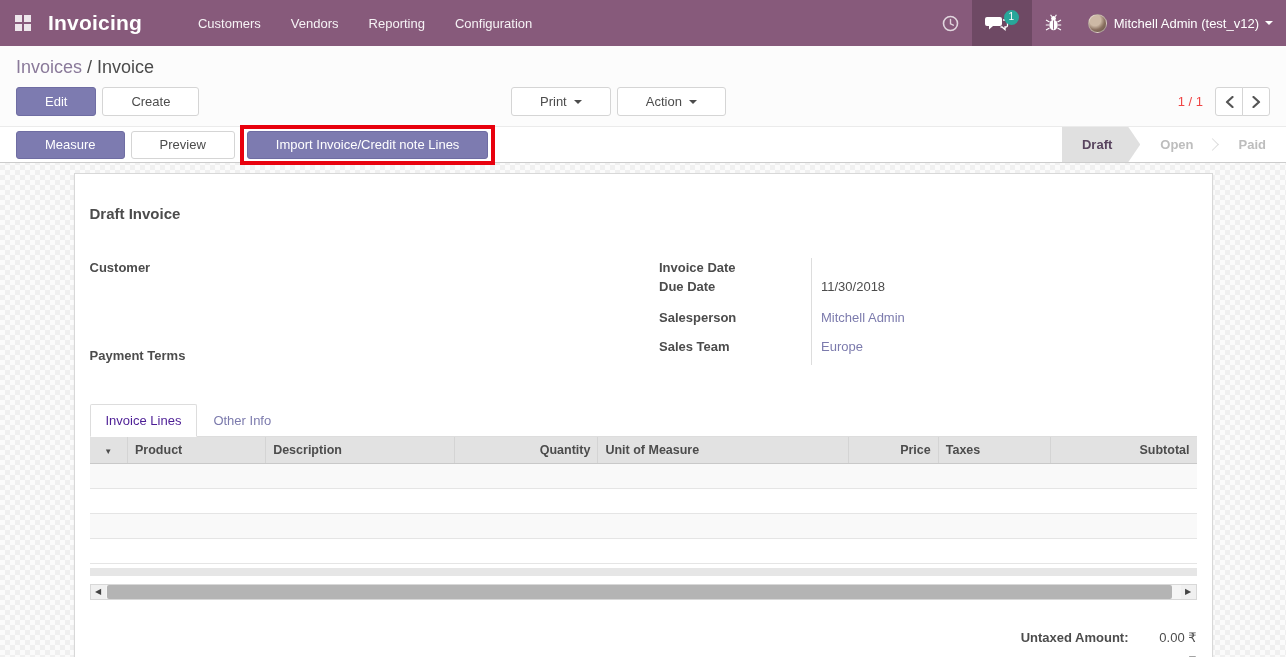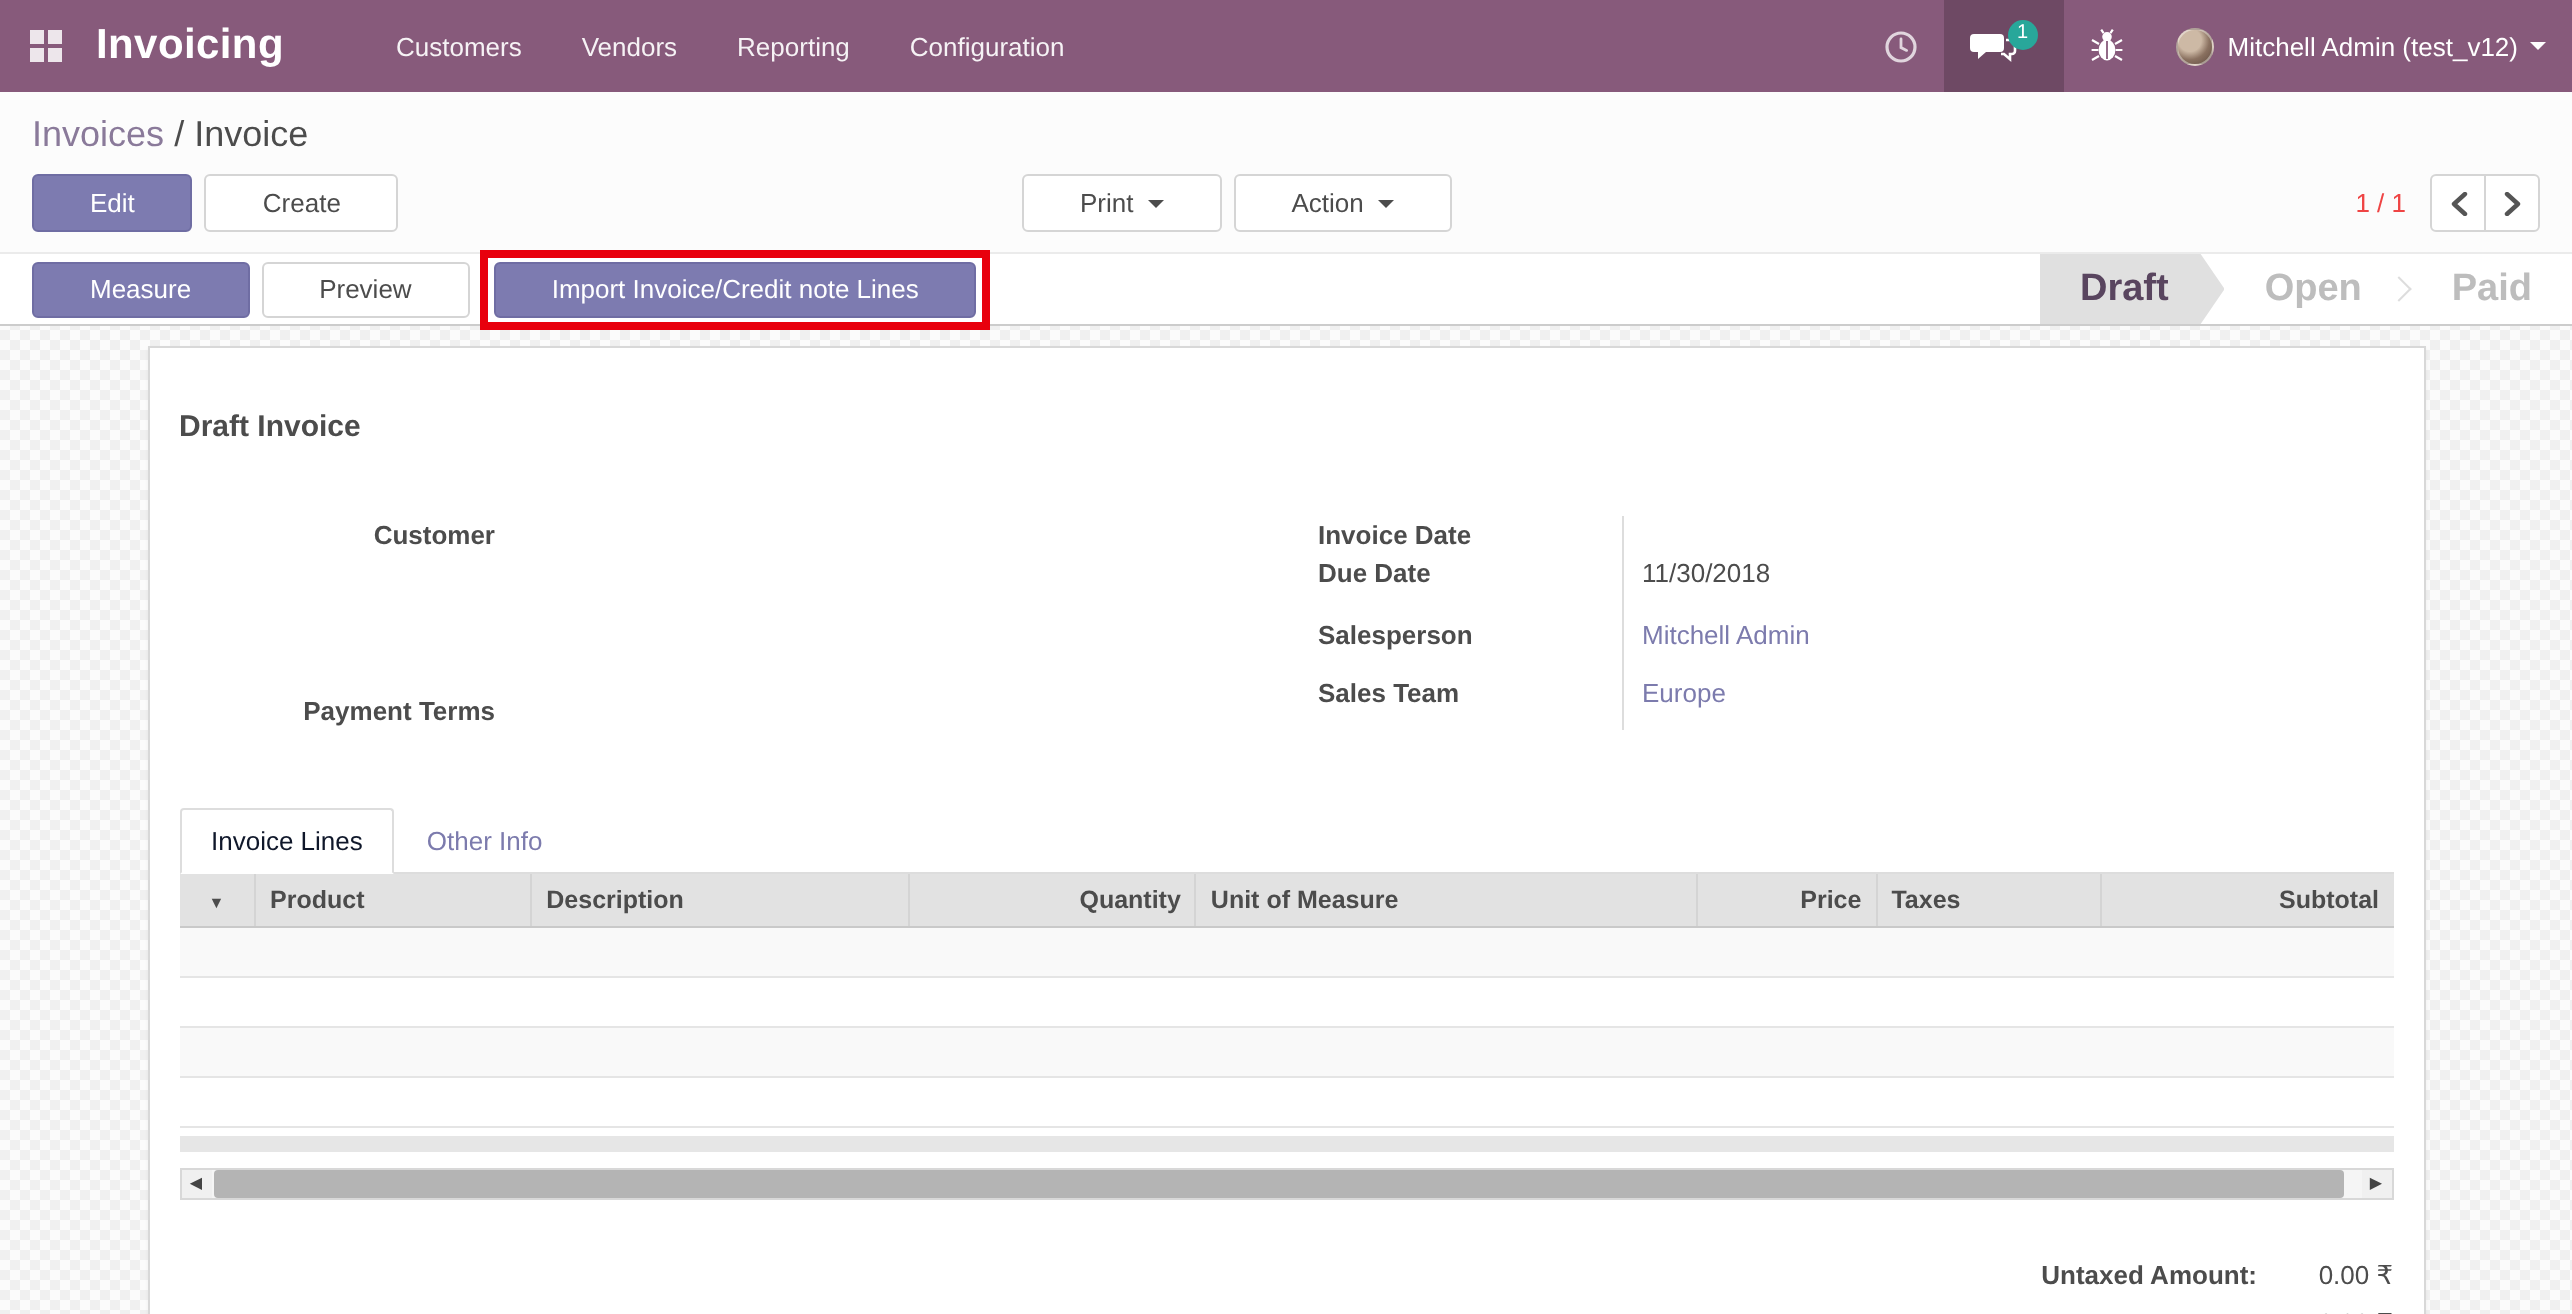--- a/index.html
+++ b/index.html
@@ -80,21 +80,21 @@
   
   .statusbar {
     background:#fff; border-bottom: 1px solid #ccc; border-top: 1px solid #ebebeb;
     display:flex; align-items:center; padding: 0 0 0 16px; height: 37px;
   }
   .statusbar .btn { height: 28px; }
   .highlight-box {
     border: 4px solid #e8000d; padding: 2px 3px; margin-left: 5px; display:inline-flex;
   }
   .status-steps { margin-left:auto; display:flex; align-items:stretch; height: 100%; }
-  .step { display:flex; align-items:center; padding: 16px 20px; font-weight: bold; font-size: 19px; }
+  .step { display:flex; align-items:center; padding: 16px 20px; font-weight: bold; font-size: 13px; }
   .step.active {
     background:#e0e0e0; color:#59455f;
     clip-path: polygon(0 0, calc(100% - 12px) 0, 100% 50%, calc(100% - 12px) 100%, 0 100%);
     padding-right: 28px;
   }
   .step.inactive { color:#bdbdbd; }
   .step-sep {
     width: 9px; height: 9px; border-top: 1px solid #ddd; border-right: 1px solid #ddd;
     transform: rotate(45deg); align-self: center; margin: 0 2px 0 -6px;
   }
@@ -102,38 +102,38 @@
   
   .sheet-wrap { padding-top: 10px; display:flex; justify-content:center; }
   .sheet {
     width: 1139px; min-height: 560px; background:#fff; border: 1px solid #d8d8d8;
     box-shadow: 0 1px 2px rgba(0,0,0,0.05); padding: 31px 15px 20px 15px;
   }
   .sheet-title { font-size: 15px; font-weight: bold; color:#4c4c4c; margin-bottom: 36px; }
   .groups { display:flex; }
   .group { width: 50%; display:flex; }
   .labels-col { display:flex; flex-direction:column; }
-  .group-left .labels-col { width: 158px; align-items: flex-end; }
+  .group-left .labels-col { width: 158px; }
   .group-right .labels-col { width: 152px; }
   .values-col { flex:1; border-left: 1px solid #ddd; padding-left: 9px; display:flex; flex-direction:column; }
   .group-right { padding-left: 16px; }
   .group-right .values-col { max-width: 405px; }
   .frow { line-height: 19px; min-height: 19px; font-size: 13px; }
   .flabel { font-weight: bold; color:#4c4c4c; }
   .spacer12 { height: 12px; }
   .spacer10 { height: 10px; }
   .link { color:#7c7bad; cursor:pointer; }
 
   
   .tabs { margin-top: 38px; display:flex; border-bottom: 1px solid #ddd; padding-left: 0; }
   .tab {
     padding: 8px 15px; font-size: 13px; cursor:pointer; position:relative; top:1px;
   }
   .tab.active {
-    background:#fff; border: 1px solid #ddd; border-bottom: 1px solid #fff; color:#0f172a;
+    background:#fff; border: 1px solid #ddd; border-bottom: 1px solid #fff; color:#4c1d95;
     border-radius: 2px 2px 0 0;
   }
   .tab.inactive { color:#7c7bad; border:1px solid transparent; }
 
   
   table.lines { width: 100%; border-collapse: collapse; table-layout: fixed; }
   .lines th {
     background:#e2e2e2; font-size: 12.5px; font-weight: bold; color:#4c4c4c;
     padding: 5px 7px; text-align:left; border-right: 1px solid #d4d4d4;
     border-bottom: 1px solid #c9c9c9; height: 26px; overflow:hidden; white-space:nowrap;

